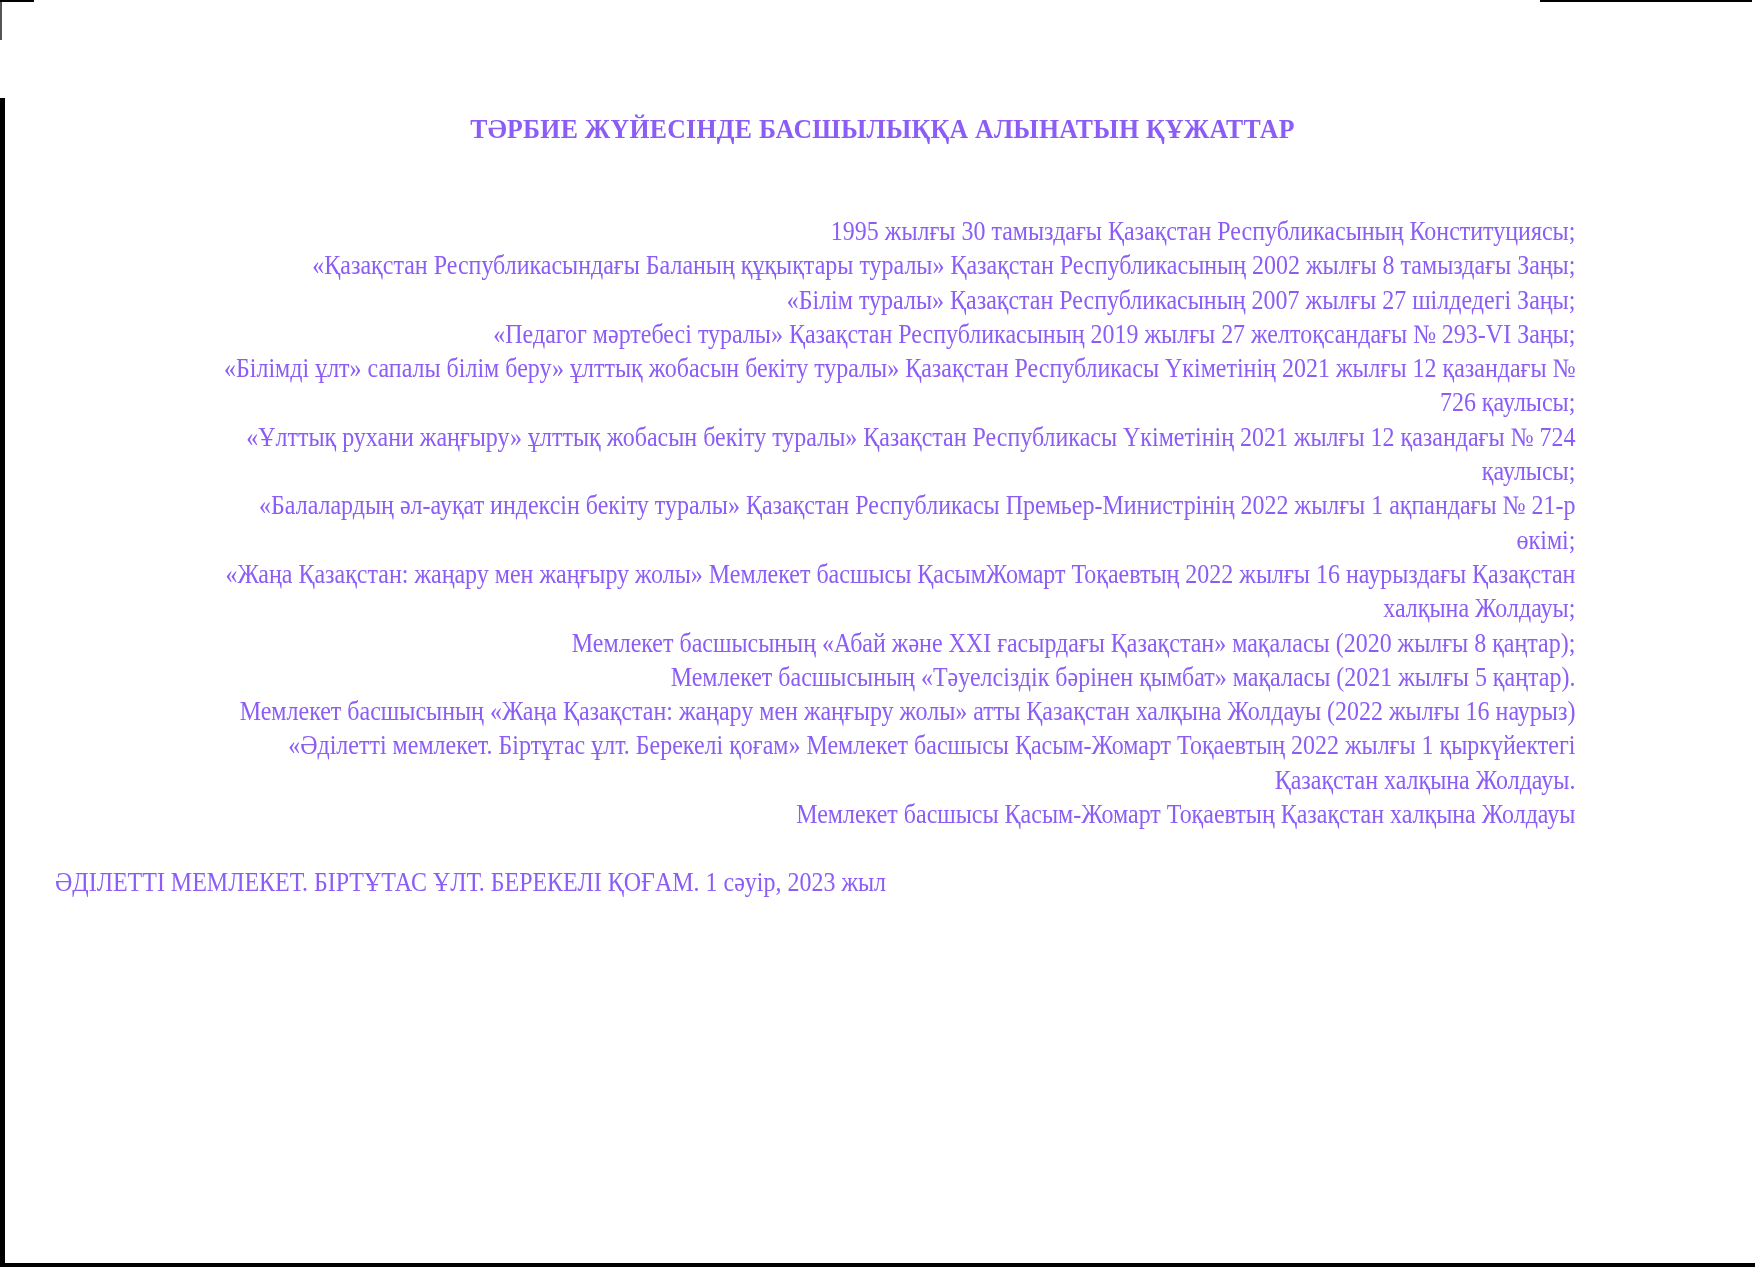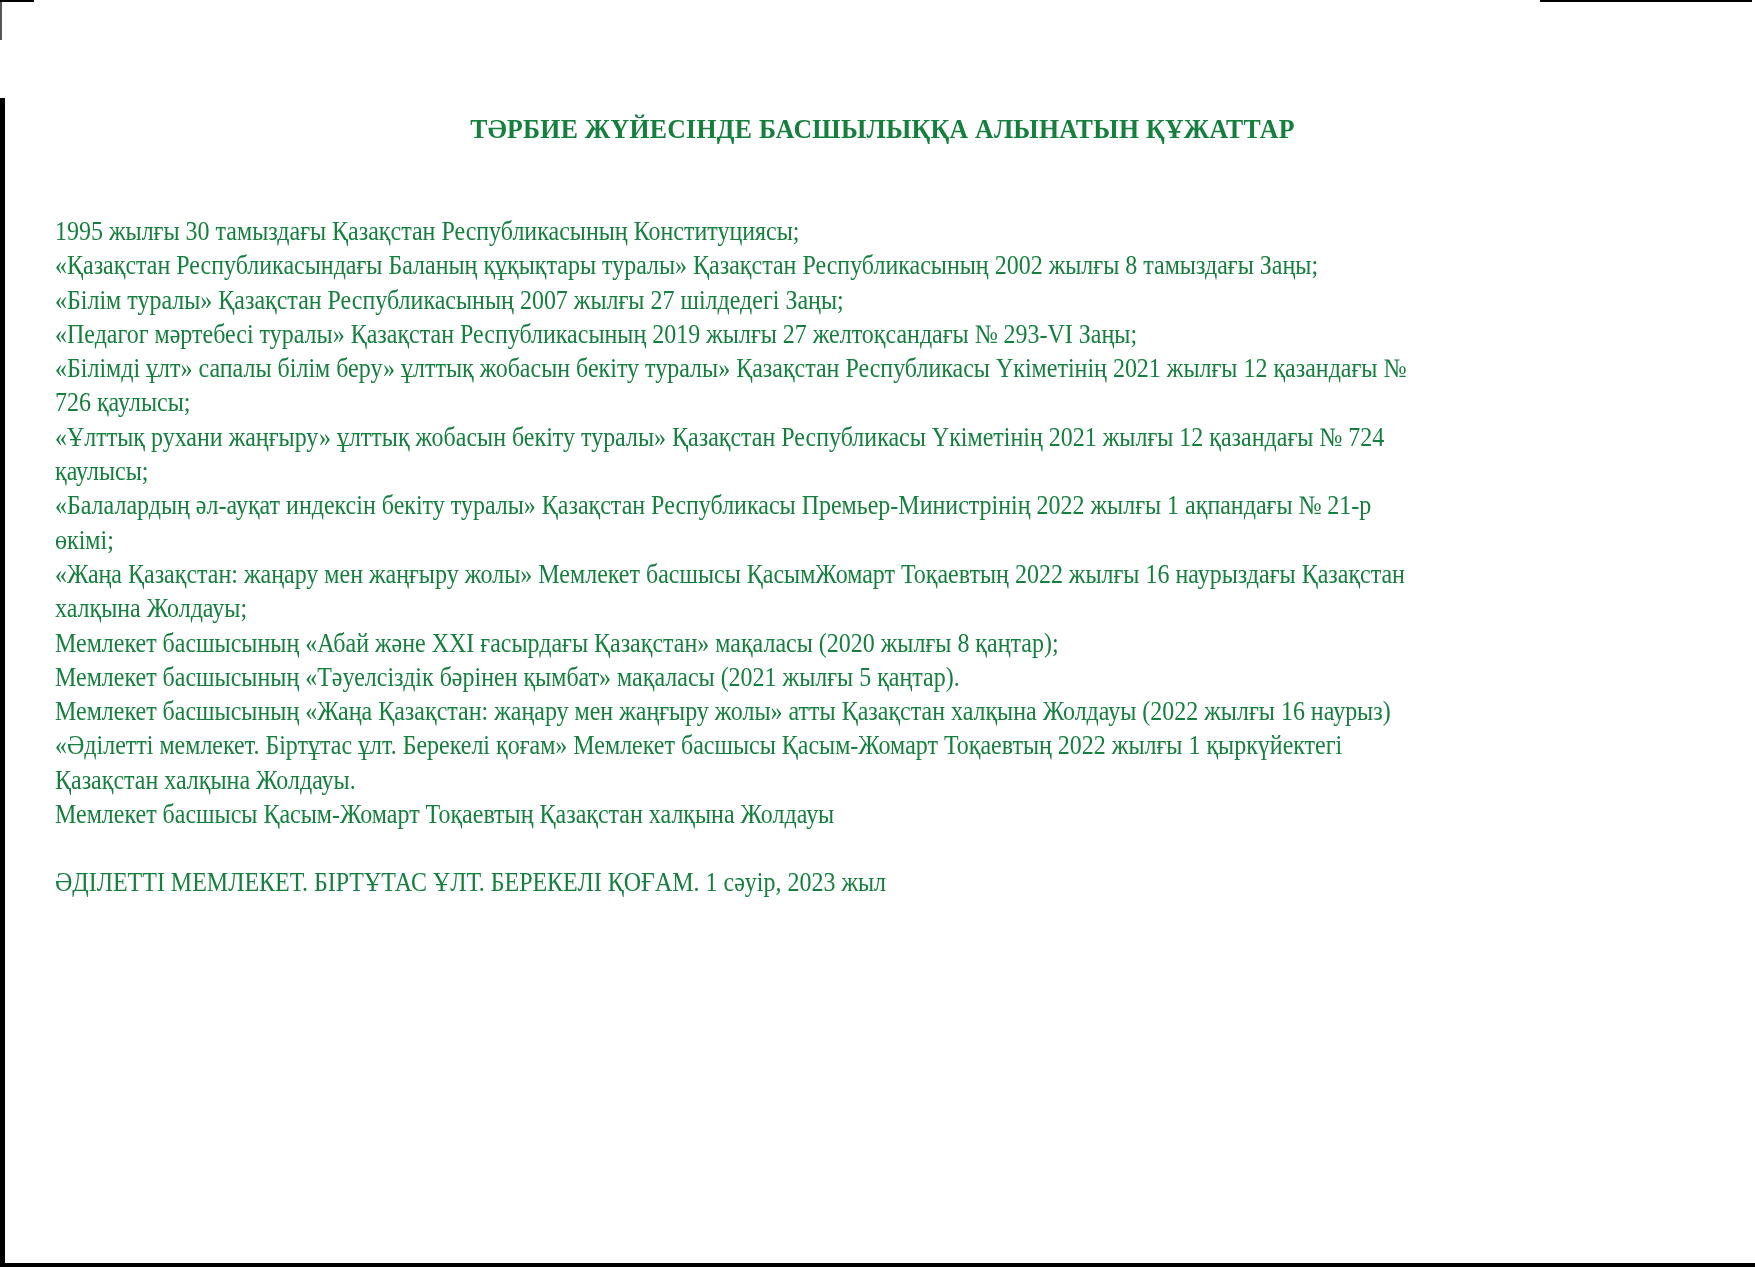--- a/index.html
+++ b/index.html
@@ -1,36 +1,36 @@
 <!DOCTYPE html>
 <html><head>
 <meta charset="utf-8">
 <style>
   html, body { margin: 0; padding: 0; background: #ffffff; }
   body { width: 1755px; height: 1267px; position: relative; overflow: hidden; }
   .page {
     position: absolute; left: 0; top: 0; width: 1755px; height: 1267px;
-    background: #ffffff; color: #15803d;
+    background: #ffffff; color: #8b5cf6;
     font-family: "Liberation Serif", "DejaVu Serif", serif;
   }
   .border-left { position: absolute; left: 0; top: 98px; width: 5px; height: 1169px; background: #000; }
   .border-left-top { position: absolute; left: 0; top: 0; width: 2px; height: 40px; background: #555; }
   .border-top-left { position: absolute; left: 0; top: 0; width: 34px; height: 2px; background: #000; }
   .border-bottom { position: absolute; left: 0; top: 1263px; width: 1755px; height: 4px; background: #000; }
   .border-top-right { position: absolute; left: 1540px; top: 0; width: 212px; height: 2px; background: #000; }
 
   .title {
     position: absolute; left: 0; top: 112px; width: 1765px;
     text-align: center; font-weight: bold; font-size: 28px; line-height: 34px;
     letter-spacing: 0.3px; white-space: nowrap;
     transform: scaleX(0.92); transform-origin: 882px 0;
   }
   .list {
     position: absolute; left: 55px; top: 214px; width: 1680px;
-    font-size: 26.5px; line-height: 34.3px;
+    font-size: 26.5px; line-height: 34.3px; text-align: right;
   }
   .line {
     white-space: nowrap; transform: scaleX(0.905); transform-origin: 0 0;
     height: 34.3px;
   }
   .footer-line {
     position: absolute; left: 55px; top: 866px;
     font-size: 26.5px; line-height: 32px; white-space: nowrap;
     transform: scaleX(0.905); transform-origin: 0 0;
   }

